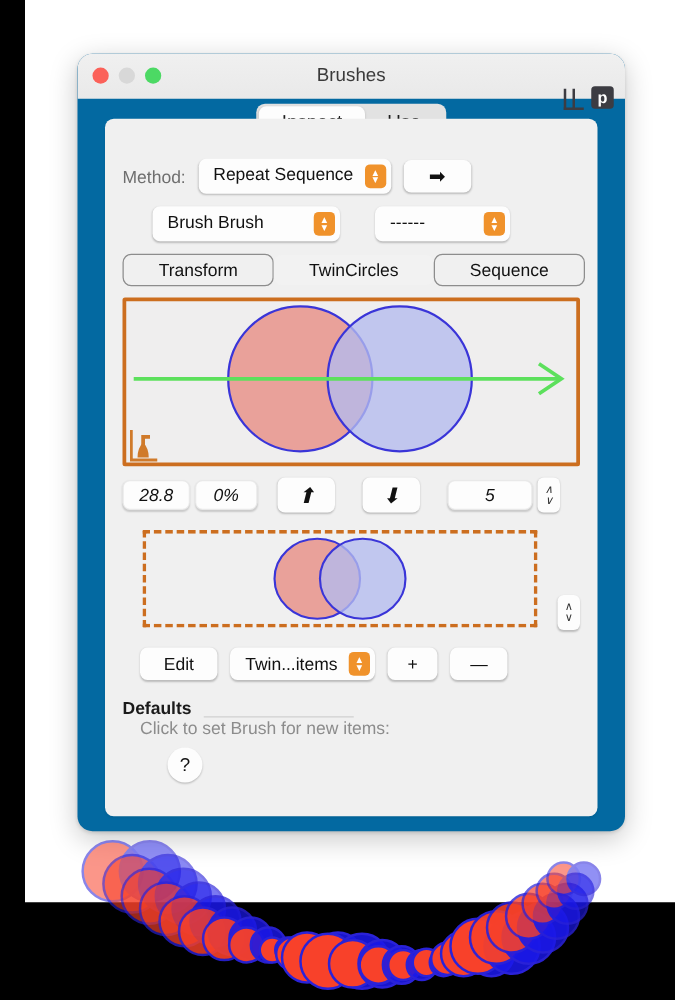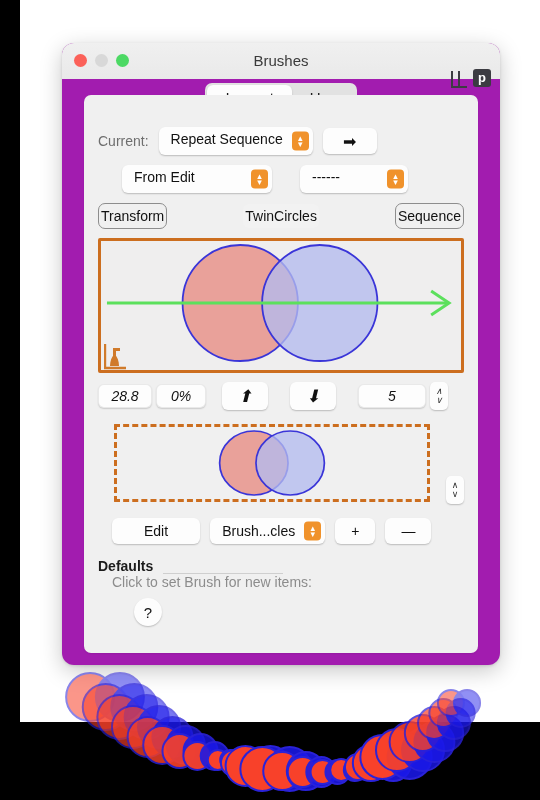--- a/index.html
+++ b/index.html
@@ -19,21 +19,21 @@
   }
   .page-black-bottom {
     position: absolute; left: 0; top: 722px; width: 540px; height: 78px;
     background: #000000;
   }
 
   
   .window {
     position: absolute; left: 62px; top: 43px;
     width: 438px; height: 622px;
-    background: #a21caf;
+    background: #0369a1;
     border-radius: 12px;
     box-shadow: 0 6px 22px rgba(0,0,0,.22), 0 1px 3px rgba(0,0,0,.12);
     overflow: hidden;
   }
   .titlebar {
     position: relative; height: 36px;
     background: linear-gradient(#f0f0f0,#e9e9e9);
   }
   .traffic { position: absolute; top: 11px; display: flex; gap: 8px; left: 12px; }
   .dot { width: 13px; height: 13px; border-radius: 50%; }
@@ -85,21 +85,21 @@
   }
 
   .row { display: flex; align-items: center; }
 
   .lbl { font-size: 14px; color: #6e6e6e; }
 
   
   .btn {
     background: #fdfdfd; border: none; border-radius: 6px;
     box-shadow: 0 1px 1.6px rgba(0,0,0,.22);
-    font-size: 14px; color: #111; padding: 4px 2px;
+    font-size: 14px; color: #111; padding: 4px 28px;
     font-family: inherit; cursor: default; white-space: nowrap;
   }
   .btn.outline {
     background: #f0f0f0; border: 1px solid #8d8d8d; box-shadow: none;
     border-radius: 7px;
   }
   .btn.plain { background: #f2f2f2; box-shadow: none; }
 
   .popup {
     position: relative; background: #fdfdfd; border-radius: 6px;
@@ -164,21 +164,21 @@
   
   .preview-wrap { position: relative; margin-top: 14px; height: 82px; }
   .dashed {
     position: absolute; left: 16px; top: 0; right: 34px; height: 78px;
     border: 3px dashed #cc6e1f; border-radius: 1px;
   }
   .preview-stepper { position: absolute; right: 0; bottom: 2px; }
 
   
   .edit-row { gap: 10px; margin-top: 12px; padding-left: 14px; align-items: center; }
-  .btn-wide { padding: 5px 32px; }
+  .btn-wide { padding: 5px 19px; }
 
   
   .defaults-head { display: flex; align-items: flex-end; gap: 10px; margin-top: 14px; }
   .defaults-head .t { font-size: 14px; font-weight: bold; color: #1b1b1b; }
   .defaults-head .rule { flex: 0 0 120px; height: 1px; background: #cfcfcf; }
   .defaults-sub { font-size: 14px; color: #8c8c8c; margin: 0 0 8px 14px; }
   .defaults-row { gap: 12px; padding-left: 14px; align-items: center; }
   .help-btn {
     width: 28px; height: 28px; border-radius: 50%; background: #fdfdfd;
     box-shadow: 0 1px 1.6px rgba(0,0,0,.22);
@@ -214,36 +214,36 @@
     <div class="tabs-wrap">
       <div class="segmented">
         <div class="seg active">Inspect</div>
         <div class="seg">Use</div>
       </div>
     </div>
 
     <div class="panel">
 
       <div class="row method-row">
-        <span class="lbl">Current:</span>
+        <span class="lbl">Method:</span>
         <div class="popup">
           <span>Repeat Sequence</span>
           <span class="chev">
             <span>▴</span>
               <span>▾</span>
           </span>
         </div>
         <div class="arrow-btn">
           <span>➡</span>
         </div>
       </div>
 
       <div class="row row2">
         <div class="popup" style="min-width:150px">
-          <span>From Edit</span>
+          <span>Brush Brush</span>
           <span class="chev">
             <span>▴</span>
               <span>▾</span>
           </span>
         </div>
         <div class="popup" style="min-width:108px">
           <span>------</span>
           <span class="chev">
             <span>▴</span>
               <span>▾</span>
@@ -296,21 +296,21 @@
         </div>
         <div class="stepper preview-stepper">
           <span>∧</span>
           <span>∨</span>
         </div>
       </div>
 
       <div class="row edit-row">
         <button class="btn btn-wide">Edit</button>
         <div class="popup" style="padding:5px 30px 5px 12px">
-          <span>Brush...cles</span>
+          <span>Twin...items</span>
           <span class="chev">
             <span>▴</span>
               <span>▾</span>
           </span>
         </div>
         <button class="btn" style="padding:5px 16px">+</button>
         <button class="btn" style="padding:5px 16px">—</button>
       </div>
 
       <div class="defaults-head">

